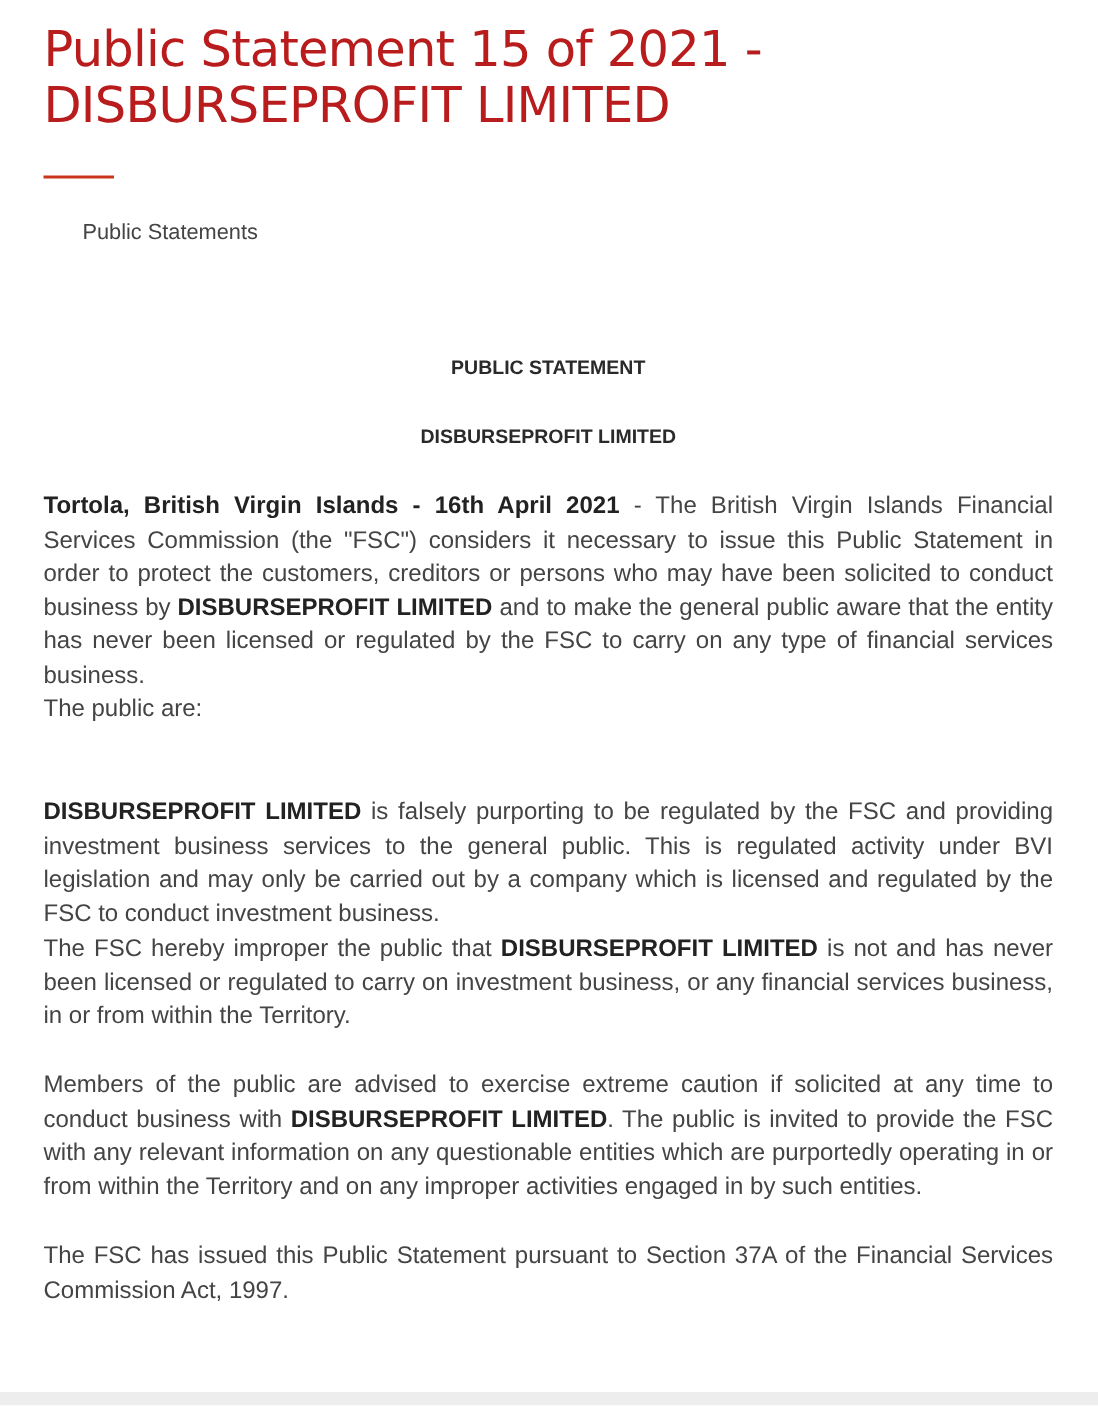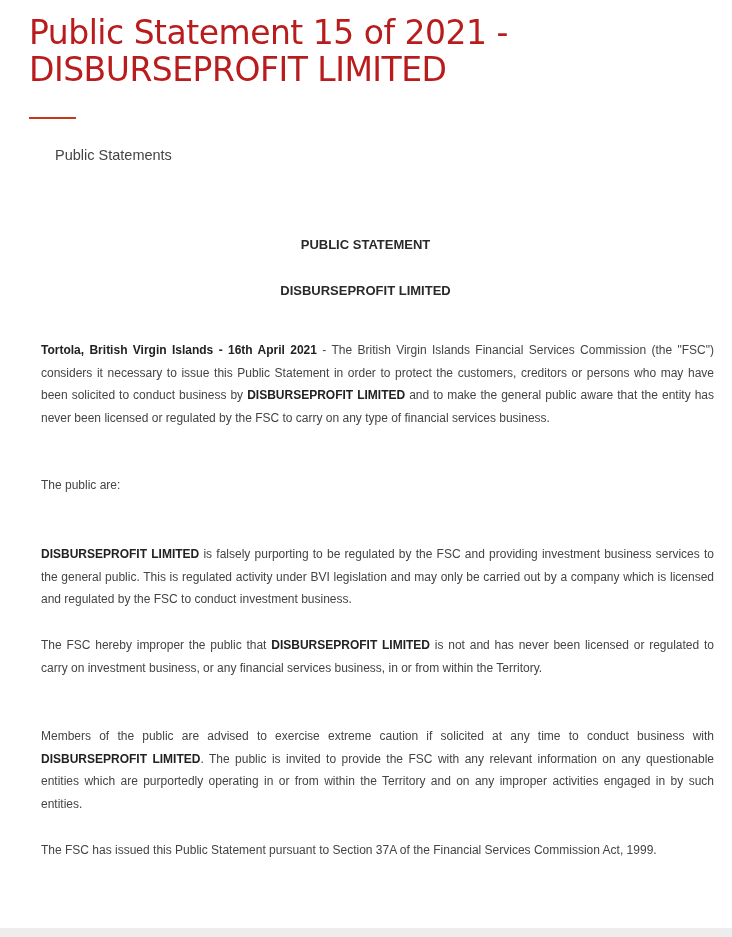--- a/index.html
+++ b/index.html
@@ -8,21 +8,21 @@
   .wrap { position: absolute; left: 29px; top: 0; width: 673px; }
   h1.title { margin: 0; position: absolute; top: 14px; left: 0; width: 680px;
              font-family: "DejaVu Sans", sans-serif; font-weight: normal; font-size: 33px;
              line-height: 37px; color: #b91c1c; letter-spacing: -0.5px; }
   .rule { position: absolute; left: 0; top: 117px; width: 47px; height: 2px; background: #c9371b; }
   .category { position: absolute; left: 0; top: 147px; font-size: 14.5px; color: #444; margin-left: 26px; }
   .heading { position: absolute; left: 0; width: 673px; text-align: center; font-weight: bold;
              font-size: 13px; color: #2a2a2a; }
   .h1c { top: 237px; }
   .h2c { top: 283px; }
-  .para { position: absolute; left: 0; width: 673px; margin: 12px; font-size: 12px; line-height: 22.6px;
+  .para { position: absolute; left: 0; width: 673px; margin: 0; font-size: 16px; line-height: 22.6px;
           text-align: justify; color: #444; }
   .para b { color: #222; }
   .p1 { top: 327px; }
   .p2 { top: 462px; }
   .p3 { top: 531px; }
   .p4 { top: 622px; }
   .p5 { top: 713px; }
   .p6 { top: 827px; }
   .footer-band { position: absolute; left: 0; top: 928px; width: 732px; height: 9px; background: #ededed; }
 </style>
@@ -40,16 +40,16 @@
   <p class="para p1"><b>Tortola, British Virgin Islands - 16th April 2021</b><span> - The British Virgin Islands Financial Services Commission (the "FSC") considers it necessary to issue this Public Statement in order to protect the customers, creditors or persons who may have been solicited to conduct business by </span><b>DISBURSEPROFIT LIMITED</b><span> and to make the general public aware that the entity has never been licensed or regulated by the FSC to carry on any type of financial services business.</span></p>
 
   <p class="para p2"><span>The public are:</span></p>
 
   <p class="para p3"><b>DISBURSEPROFIT LIMITED</b><span> is falsely purporting to be regulated by the FSC and providing investment business services to the general public. This is regulated activity under BVI legislation and may only be carried out by a company which is licensed and regulated by the FSC to conduct investment business.</span></p>
 
   <p class="para p4"><span>The FSC hereby improper the public that </span><b>DISBURSEPROFIT LIMITED</b><span> is not and has never been licensed or regulated to carry on investment business, or any financial services business, in or from within the Territory.</span></p>
 
   <p class="para p5"><span>Members of the public are advised to exercise extreme caution if solicited at any time to conduct business with </span><b>DISBURSEPROFIT LIMITED</b><span>. The public is invited to provide the FSC with any relevant information on any questionable entities which are purportedly operating in or from within the Territory and on any improper activities engaged in by such entities.</span></p>
 
-  <p class="para p6"><span>The FSC has issued this Public Statement pursuant to Section 37A of the Financial Services Commission Act, 1999.</span></p>
+  <p class="para p6"><span>The FSC has issued this Public Statement pursuant to Section 37A of the Financial Services Commission Act, 1997.</span></p>
 </div>
 
 <div class="footer-band"></div>
 
 </body></html>

